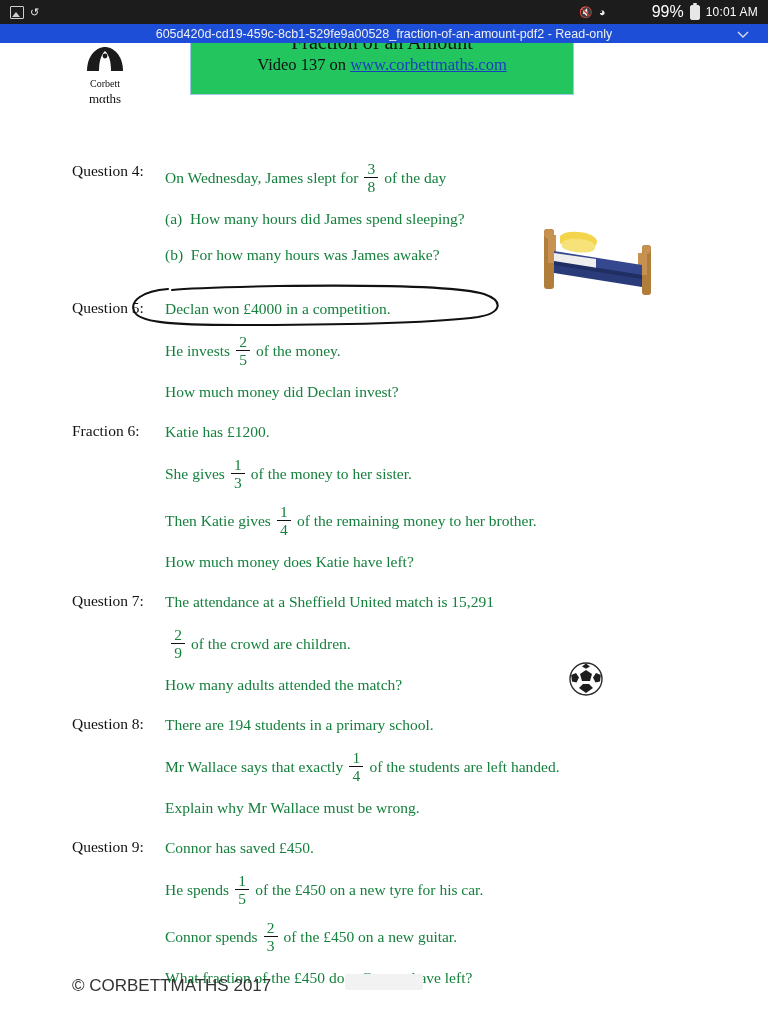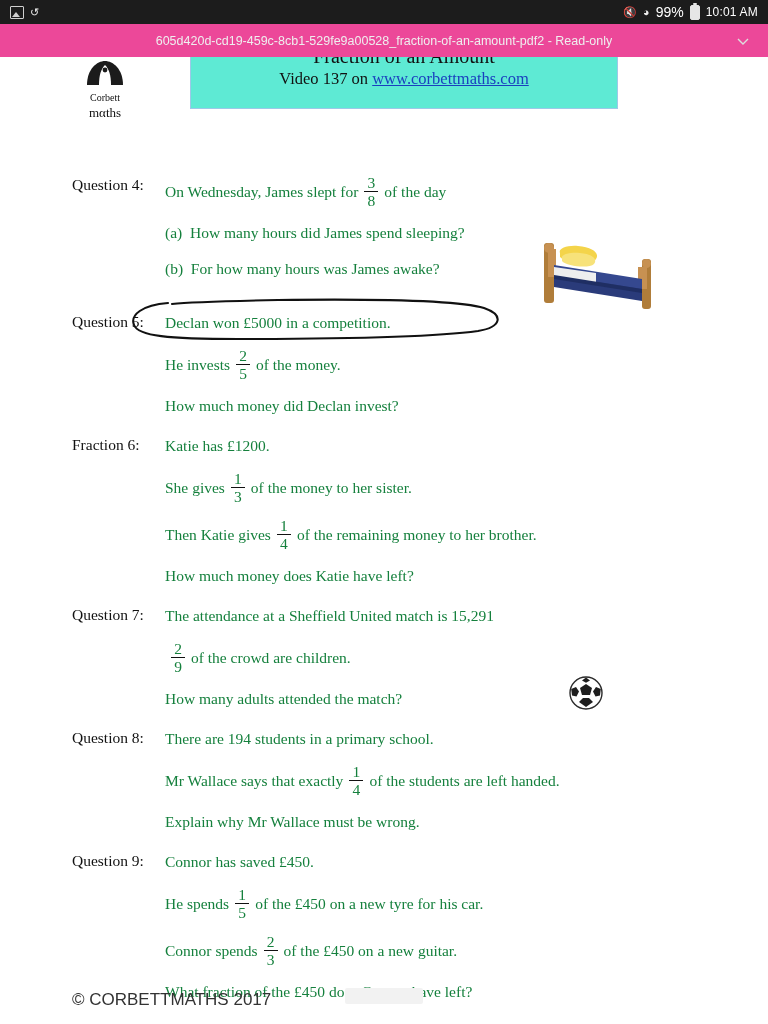--- a/index.html
+++ b/index.html
@@ -82,22 +82,22 @@
     background: #e6e6e6;
     border-radius: 1px;
   }
   .sb-time {
     font-size: 12px;
     letter-spacing: .2px;
   }
 
   
   .titlebar {
-    height: 33px;
-    background: #ec4899;
+    height: 19px;
+    background: #1d4ed8;
     color: #efefef;
     display: flex;
     align-items: center;
     justify-content: center;
     position: relative;
     font-family: "Liberation Sans", sans-serif;
     font-size: 12.5px;
     box-sizing: border-box;
   }
   .titlebar .title-text {
@@ -155,23 +155,23 @@
   }
   .logo-name2 {
     font-size: 13px;
     line-height: 15px;
   }
 
   .title-box {
     position: absolute;
     left: 190px;
     top: -16px;
-    width: 428px;
+    width: 384px;
     height: 68px;
-    background: #5eead4;
+    background: #22c55e;
     border: 1px solid #9dc8e8;
     box-sizing: border-box;
     text-align: center;
     padding-top: 2px;
   }
   .title-box .main-title {
     font-size: 20px;
     line-height: 24px;
     color: #111;
   }
@@ -290,21 +290,21 @@
 <body>
 
 <div class="statusbar">
   <div class="left">
     <span class="sb-img"></span>
     <span class="sb-icon">↺</span>
   </div>
   <div class="right">
     <span class="sb-icon">🔇</span>
     <span class="sb-icon">◕</span>
-    <span style="font-size:14px;">99%</span>
+    <span style="font-size:16px;margin-left:40px;">99%</span>
     <span class="sb-batt"></span>
     <span class="sb-time">10:01 AM</span>
   </div>
 </div>
 
 <div class="titlebar">
   <span class="title-text">605d420d-cd19-459c-8cb1-529fe9a00528_fraction-of-an-amount-pdf2 - Read-only</span>
   <span class="chevron">
     <svg width="18" height="18" viewBox="0 0 18 18" aria-hidden="true">
       <path d="M4 7 L9 12 L14 7" fill="none" stroke="#dddddd" stroke-width="1.4"></path>
@@ -391,21 +391,21 @@
             <span class="txt">(b)  For how many hours was James awake?</span>
           </div>
           <div class="gap-md"></div>
         </div>
       </div>
       <div class="gap-lg"></div>
       <div class="qrow">
         <div class="qlabel">Question 5:</div>
         <div class="qbody">
           <div class="qline">
-            <span class="txt">Declan won £5000 in a competition.</span>
+            <span class="txt">Declan won £4000 in a competition.</span>
           </div>
           <div class="gap-md"></div>
           <div class="qline">
             <span class="txt">He invests</span>
             <span class="frac">
               <span class="num">2</span>
               <span class="bar"></span>
               <span class="den">5</span>
             </span>
             <span class="txt">of the money.</span>

